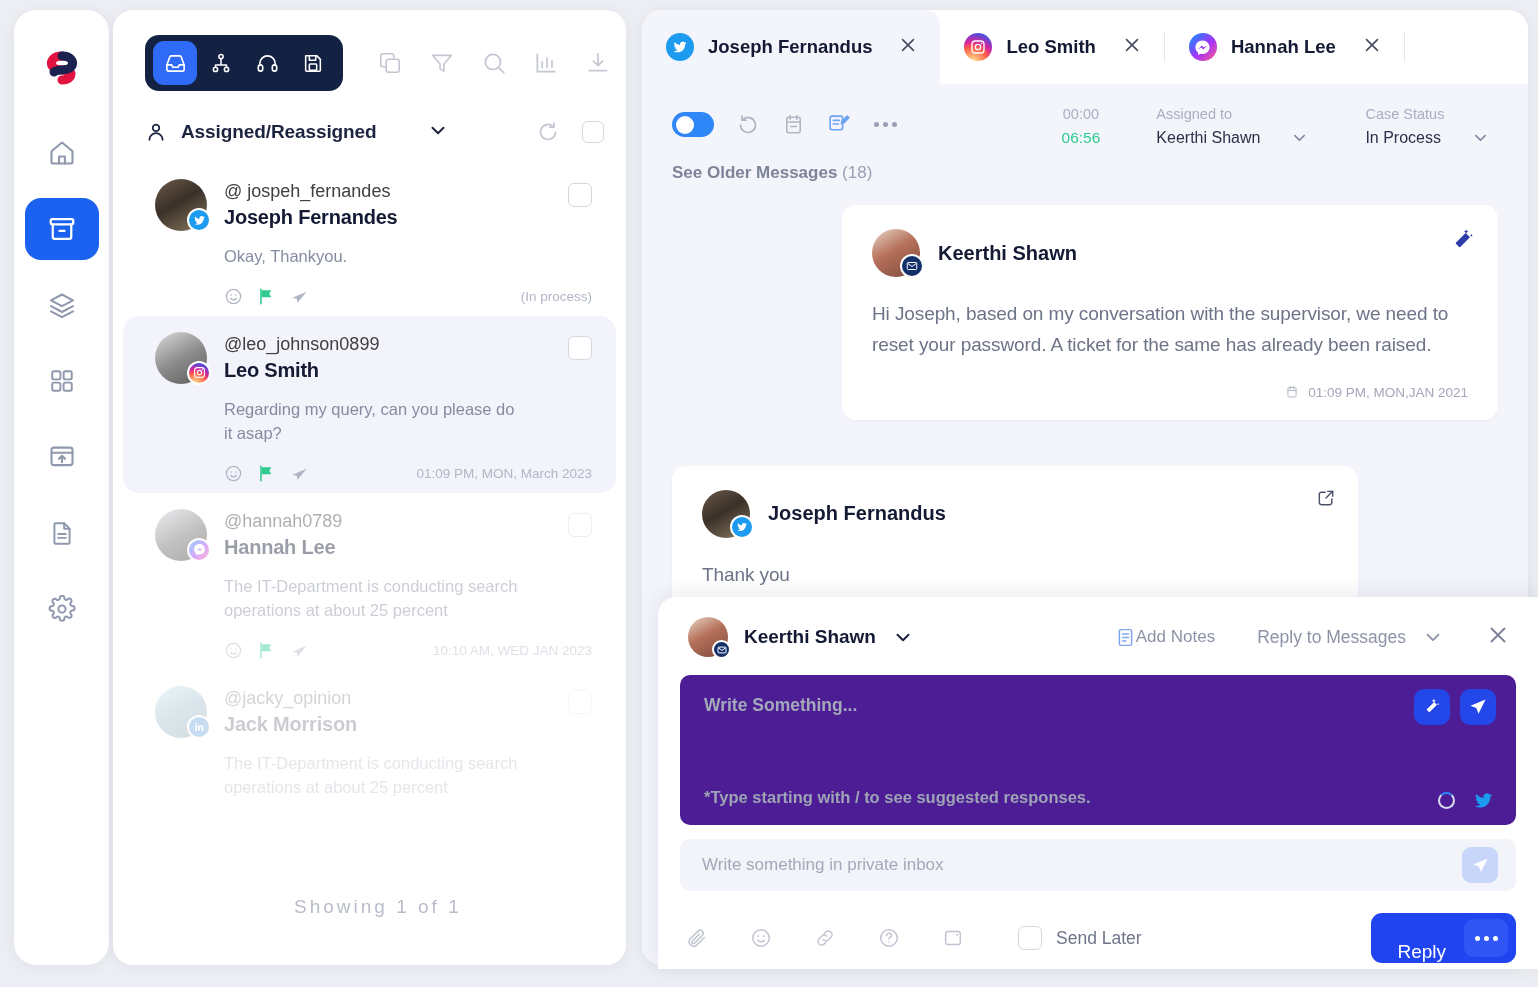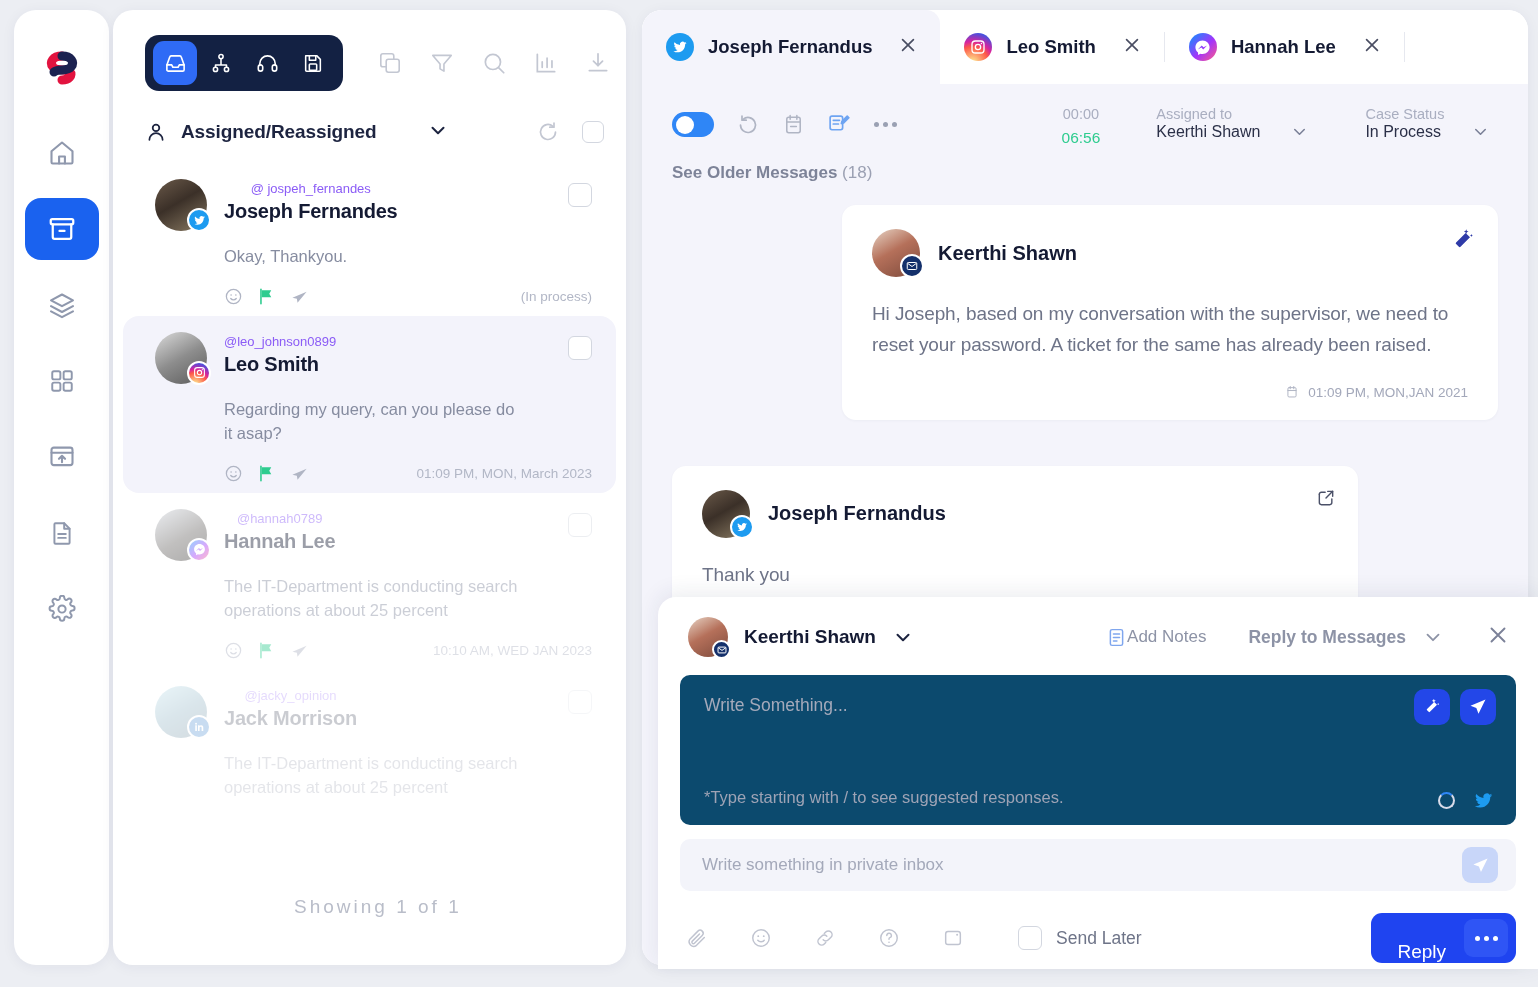--- a/index.html
+++ b/index.html
@@ -97,21 +97,21 @@
     width: 24px; height: 24px; border-radius: 50%;
     display: flex; align-items: center; justify-content: center;
     border: 2px solid #ffffff;
   }
   .badge.twitter { background: #1d9bf0; }
   .badge.instagram { background: radial-gradient(circle at 30% 107%, #fdf497 0%, #fd5949 45%, #d6249f 60%, #285AEB 90%); }
   .badge.messenger { background: linear-gradient(135deg,#0695ff 0%,#a334fa 55%,#ff5c87 100%); }
   .badge.linkedin { background: #0a66c2; }
   .badge.email { background: #14306b; }
   .conv-names { padding-top: 2px; }
-  .handle { font-size: 13px; color: #8b5cf6; margin-bottom: 4px; text-align: center; }
+  .handle { font-size: 18px; color: #404040; margin-bottom: 4px; }
   .cname { font-size: 20px; font-weight: bold; color: #141a33; letter-spacing: -0.2px; }
   .conv-check {
     position: absolute; right: 24px; top: 20px;
     width: 24px; height: 24px; border: 1.6px solid #d3d7e0;
     border-radius: 6px; background: #fff; cursor: pointer;
   }
   .preview {
     margin-left: 69px; margin-top: 14px;
     font-size: 16.5px; color: #868ca0; line-height: 1.45;
     max-width: 300px;
@@ -168,21 +168,21 @@
     position: relative; cursor: pointer;
   }
   .toggle i {
     position: absolute; left: 4px; top: 3.5px;
     width: 18px; height: 18px; border-radius: 50%; background: #fff;
   }
   .dots { display: flex; gap: 4px; cursor: pointer; }
   .dots span { width: 5px; height: 5px; border-radius: 50%; background: #9aa0b3; }
 
   .hdr-meta { margin-left: auto; display: flex; align-items: flex-start; gap: 56px; padding-right: 8px; }
-  .meta-col { display: flex; flex-direction: column; }
+  .meta-col { display: flex; flex-direction: column; gap: 6px; }
   .meta-label { font-size: 14.5px; color: #a9aec0; }
   .meta-value { font-size: 16px; color: #2b3048; display: flex; align-items: center; gap: 30px; text-align: center; }
   .meta-value.timer { color: #2ecc8f; font-size: 15.5px; }
   .meta-col.timer-col { align-items: center; gap: 7px; }
 
   .older {
     padding: 16px 30px 0 30px;
     font-size: 17px; color: #9ba0b3; cursor: pointer;
   }
   .older b { color: #7d8398; font-weight: bold; }
@@ -218,27 +218,28 @@
   .comp-head {
     display: flex; align-items: center;
     padding: 20px 28px 0 30px; gap: 16px;
   }
   .comp-ava { position: relative; width: 40px; height: 40px; flex:none; }
   .comp-ava .avatar { width: 40px; height: 40px; }
   .comp-ava .badge { width: 19px; height: 19px; right: -3px; bottom: -2px; }
   .comp-name { font-size: 19px; font-weight: bold; color: #141a33; }
   .comp-head-right { margin-left: auto; display: flex; align-items: center; gap: 42px; }
   .add-notes { display: flex; align-items: center; font-size: 17px; color: #8d93a6; cursor: pointer; }
-  .reply-sel { display: flex; align-items: center; gap: 16px; font-size: 17.5px; color: #8d93a6; cursor: pointer; font-weight: bold; }
+  .reply-sel { display: flex; align-items: center; gap: 16px; font-size: 17.5px; color: #8d93a6; cursor: pointer; }
 
   .comp-box {
     margin: 18px 22px 0 22px;
-    background: #0c4a6e; border-radius: 10px;
+    background: #4c1d95; border-radius: 10px;
     height: 150px; position: relative;
     padding: 20px 24px;
+    font-weight: bold;
   }
   .ph-main { font-size: 17.5px; color: #a4a9ba; }
   .ph-hint { position: absolute; left: 24px; bottom: 18px; font-size: 16.5px; color: #9ea3b5; }
   .comp-actions { position: absolute; right: 20px; top: 14px; display: flex; gap: 10px; }
   .sq-btn {
     width: 36px; height: 36px; border-radius: 10px; background: #2347e8;
     display: flex; align-items: center; justify-content: center; cursor: pointer;
   }
   .chan-icons { position: absolute; right: 22px; bottom: 14px; display: flex; align-items: center; gap: 18px; }
   .spinner { width: 17px; height: 17px; border-radius: 50%; border: 2px solid #d9dcea; border-top-color: #2f86f6; }

